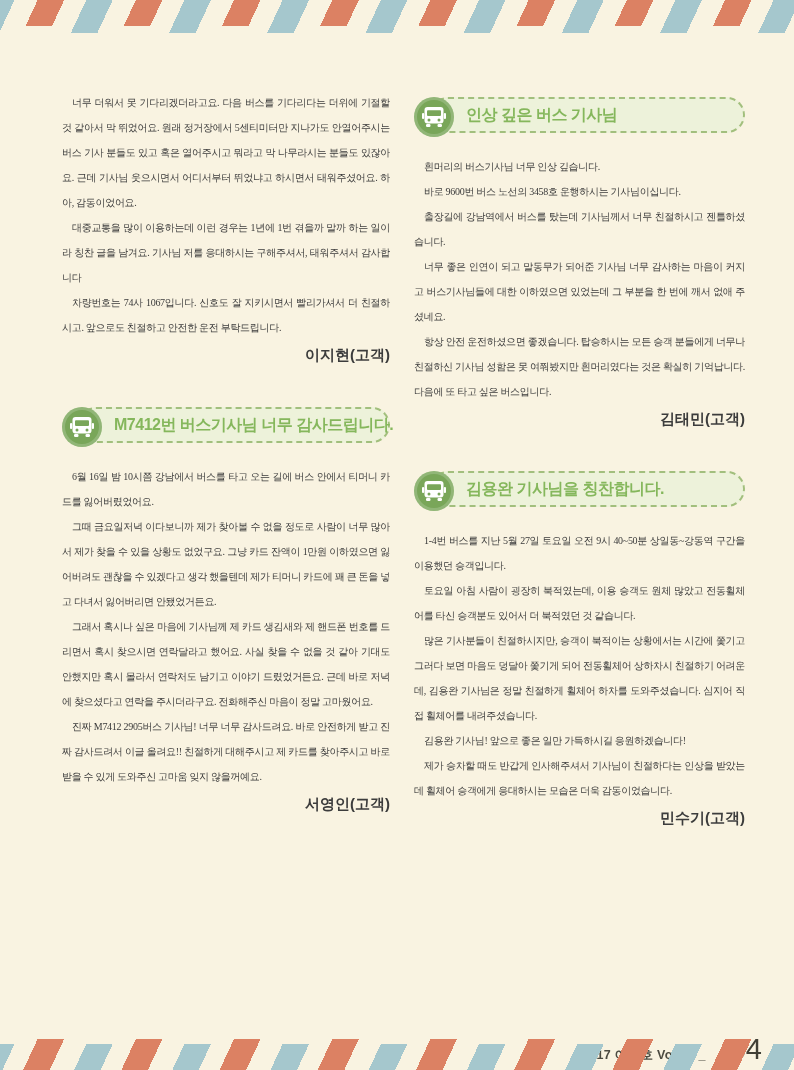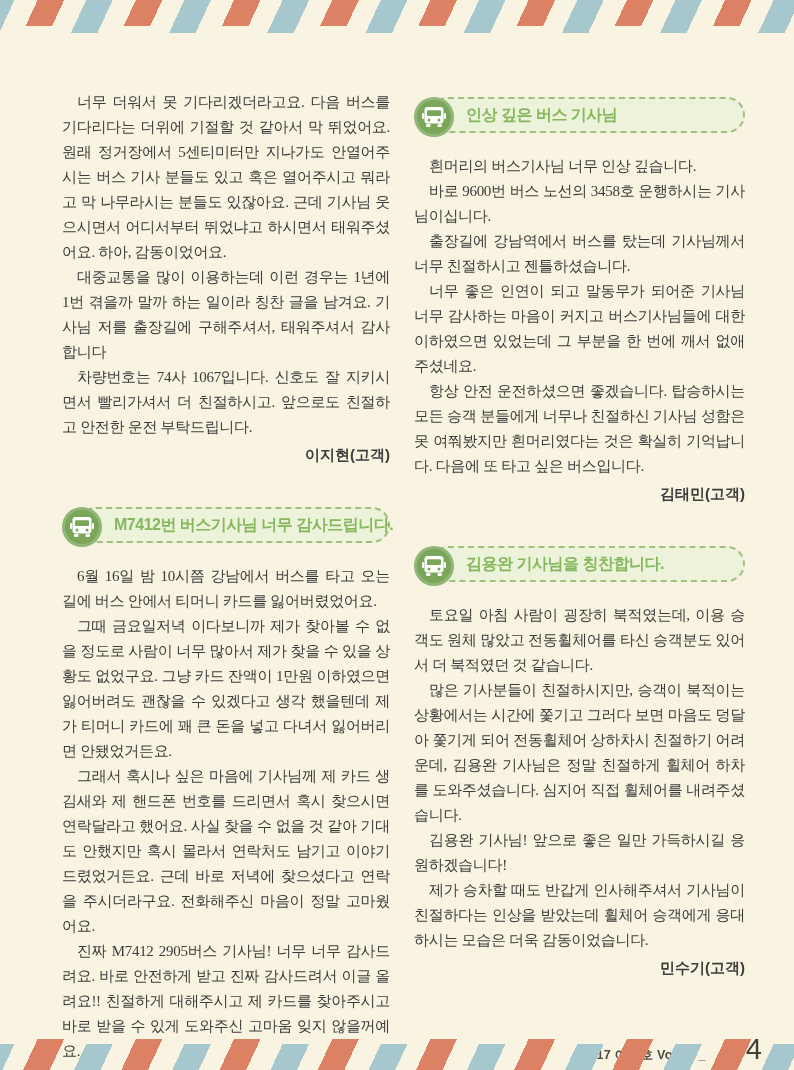--- a/index.html
+++ b/index.html
@@ -20,21 +20,21 @@
   .stripes.top .blue-l{height:33px;}
   .stripes.top .red-l{height:26px;}
   .stripes.bottom .blue-l{height:26px;}
   .stripes.bottom .red-l{height:31px;}
   
   .col{position:absolute;}
   .col.left{left:62px;top:90px;width:328px;}
   .col.right{left:414px;top:97px;width:331px;}
   section{display:block;}
   p.body{
-    margin:0;font-size:15px;line-height:25px;color:#3b3b3b;
+    margin:0;font-size:10px;line-height:25px;color:#3b3b3b;
     text-align:justify;text-indent:1em;word-break:break-all;
     letter-spacing:-0.3px;
   }
   .sig{
     font-family:"Liberation Sans","DejaVu Sans",sans-serif;
     font-weight:600;font-size:15px;line-height:25px;color:#3c3c3c;
     text-align:right;margin-top:2px;
   }
   
   .header{position:relative;height:40px;margin:40px 0 17px;}
@@ -72,21 +72,21 @@
 <div class="page">
 
   <div class="stripes top">
     <div class="layer blue-l"></div>
     <div class="layer red-l"></div>
   </div>
 
   <div class="col left">
     <section>
       <p class="body">너무 더워서 못 기다리겠더라고요. 다음 버스를 기다리다는 더위에 기절할 것 같아서 막 뛰었어요. 원래 정거장에서 5센티미터만 지나가도 안열어주시는 버스 기사 분들도 있고 혹은 열어주시고 뭐라고 막 나무라시는 분들도 있잖아요. 근데 기사님 웃으시면서 어디서부터 뛰었냐고 하시면서 태워주셨어요. 하아, 감동이었어요.</p>
-      <p class="body">대중교통을 많이 이용하는데 이런 경우는 1년에 1번 겪을까 말까 하는 일이라 칭찬 글을 남겨요. 기사님 저를 출장길에 구해주셔서, 태워주셔서 감사합니다</p>
+      <p class="body">대중교통을 많이 이용하는데 이런 경우는 1년에 1번 겪을까 말까 하는 일이라 칭찬 글을 남겨요. 기사님 저를 응대하시는 구해주셔서, 태워주셔서 감사합니다</p>
       <p class="body">차량번호는 74사 1067입니다. 신호도 잘 지키시면서 빨리가셔서 더 친절하시고. 앞으로도 친절하고 안전한 운전 부탁드립니다.</p>
       <div class="sig">이지현(고객)</div>
     </section>
 
     <section>
       <div class="header">
         <span class="badge">
           <svg width="26" height="26" viewBox="0 0 26 26" aria-hidden="true">
             <rect x="1" y="9" width="2.2" height="6" rx="1" fill="#ffffff"></rect>
             <rect x="22.8" y="9" width="2.2" height="6" rx="1" fill="#ffffff"></rect>
@@ -148,20 +148,21 @@
             <circle cx="8" cy="16" r="1.5" fill="#79a659"></circle>
             <circle cx="18" cy="16" r="1.5" fill="#79a659"></circle>
             <rect x="5" y="20" width="4.5" height="3" rx="1.2" fill="#ffffff"></rect>
             <rect x="16.5" y="20" width="4.5" height="3" rx="1.2" fill="#ffffff"></rect>
           </svg>
         </span>
         <div class="hbox">
           <span class="title">김용완 기사님을 칭찬합니다.</span>
         </div>
       </div>
+      <p class="body">1-4번 버스를 지난 5월 27일 토요일 오전 9시 40~50분 상일동~강동역 구간을 이용했던 승객입니다.</p>
       <p class="body">토요일 아침 사람이 굉장히 북적였는데, 이용 승객도 원체 많았고 전동휠체어를 타신 승객분도 있어서 더 북적였던 것 같습니다.</p>
       <p class="body">많은 기사분들이 친절하시지만, 승객이 북적이는 상황에서는 시간에 쫓기고 그러다 보면 마음도 덩달아 쫓기게 되어 전동휠체어 상하차시 친절하기 어려운데, 김용완 기사님은 정말 친절하게 휠체어 하차를 도와주셨습니다. 심지어 직접 휠체어를 내려주셨습니다.</p>
       <p class="body">김용완 기사님! 앞으로 좋은 일만 가득하시길 응원하겠습니다!</p>
       <p class="body">제가 승차할 때도 반갑게 인사해주셔서 기사님이 친절하다는 인상을 받았는데 휠체어 승객에게 응대하시는 모습은 더욱 감동이었습니다.</p>
       <div class="sig">민수기(고객)</div>
     </section>
   </div>
 
   <div class="footer">
     <span class="issue">2017 여름호  Vol 62 _</span>

